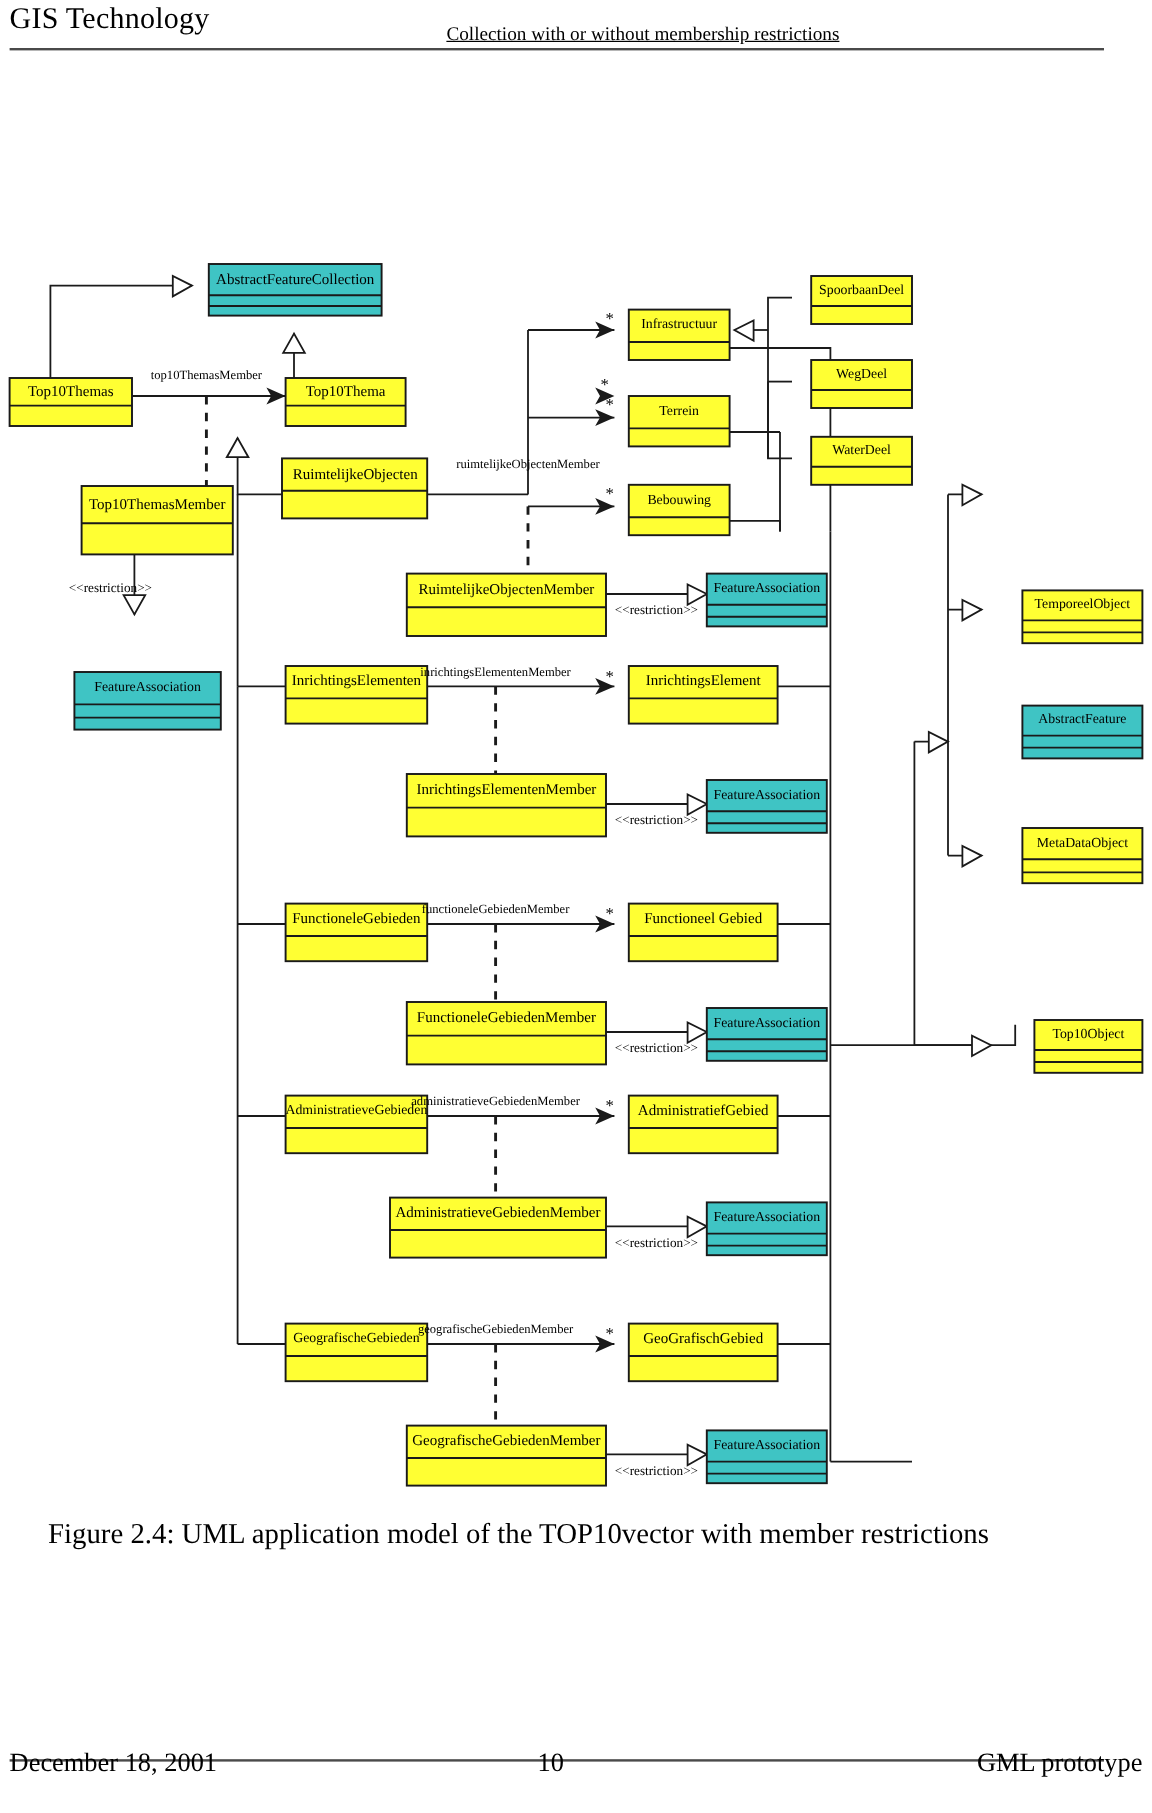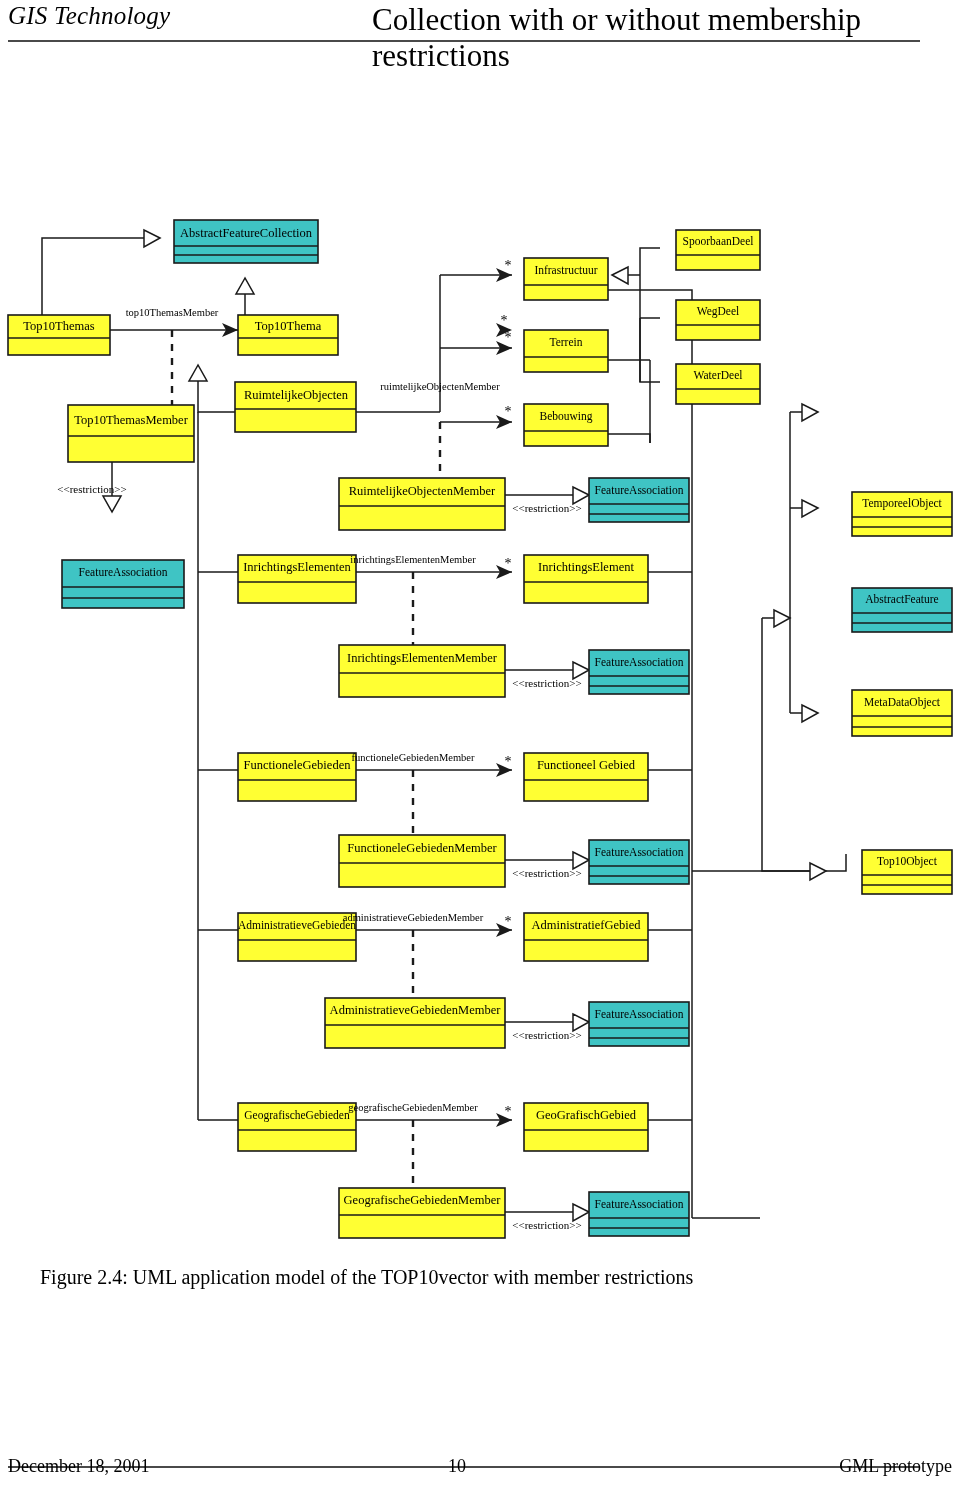--- a/index.html
+++ b/index.html
@@ -2,30 +2,30 @@
 <html><head>
 <meta charset="utf-8">
 <style>
   html,body{margin:0;padding:0;background:#ffffff;}
   body{width:960px;height:1511px;position:relative;font-family:"Liberation Serif",serif;color:#000;}
 
   .page{position:absolute;inset:0;width:960px;height:1511px;}
 
   
   .head{position:absolute;left:0;top:0;width:960px;height:46px;}
-  .head-left{position:absolute;left:8px;top:2px;font-size:25px;letter-spacing:.2px;font-style:italic;}
-  .head-right{position:absolute;left:372px;top:2px;font-size:31px;}
+  .head-left{position:absolute;left:8px;top:2px;font-size:25px;letter-spacing:.2px;}
+  .head-right{position:absolute;left:372px;top:20px;font-size:16px;text-decoration:underline;}
   .rule-top{position:absolute;left:8px;top:40px;width:912px;height:2px;background:#4a4a4a;}
 
   
-  .caption{position:absolute;left:40px;top:1266px;font-size:20px;white-space:nowrap;}
+  .caption{position:absolute;left:40px;top:1266px;font-size:24px;white-space:nowrap;}
 
   
   .rule-bot{position:absolute;left:8px;top:1466px;width:912px;height:2px;background:#4a4a4a;}
-  .foot{position:absolute;top:1456px;font-size:18px;}
+  .foot{position:absolute;top:1456px;font-size:22px;}
   .foot-l{left:8px;}
   .foot-c{left:448px;}
   .foot-r{right:8px;margin-left:20px;}
 
   
   #diagram{position:absolute;left:0;top:190px;width:771px;height:1070px;}
   svg{display:block;}
 
   .box-fill-yellow{fill:#ffff33;}
   .box-fill-teal{fill:#3fc4c4;}

